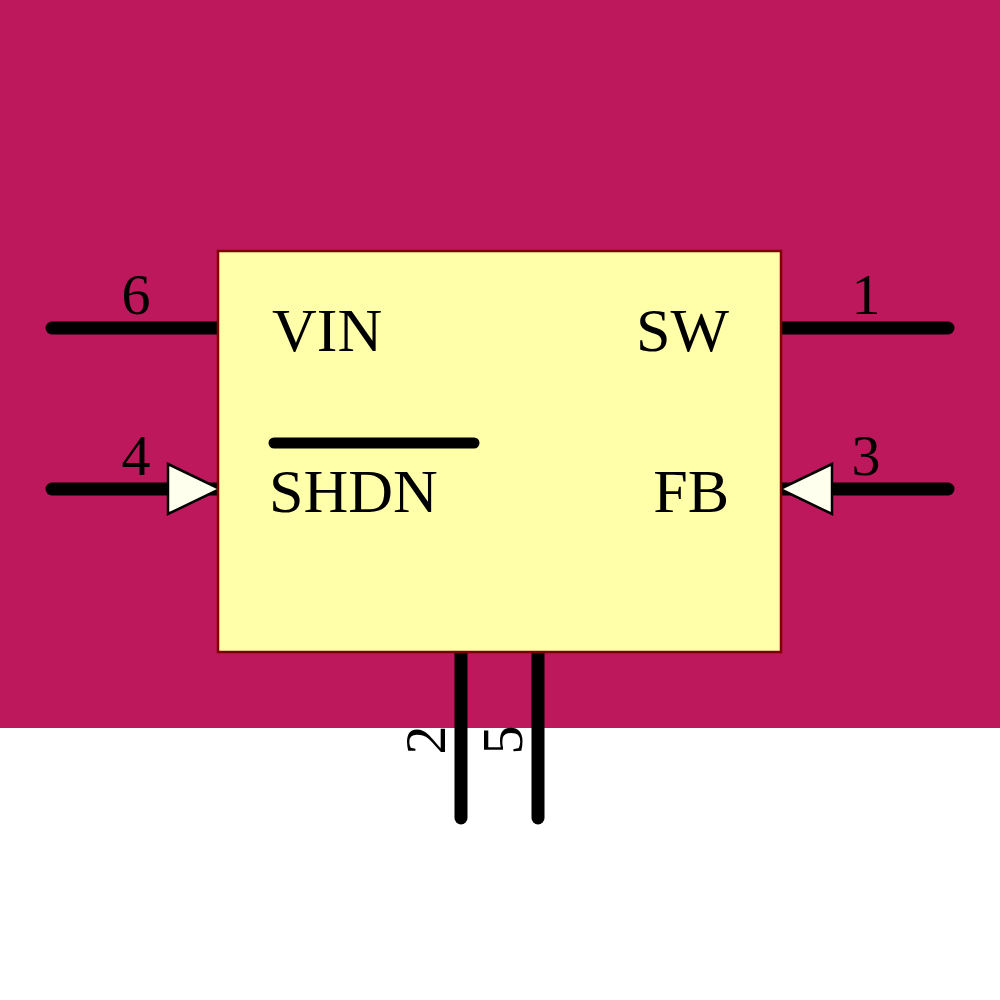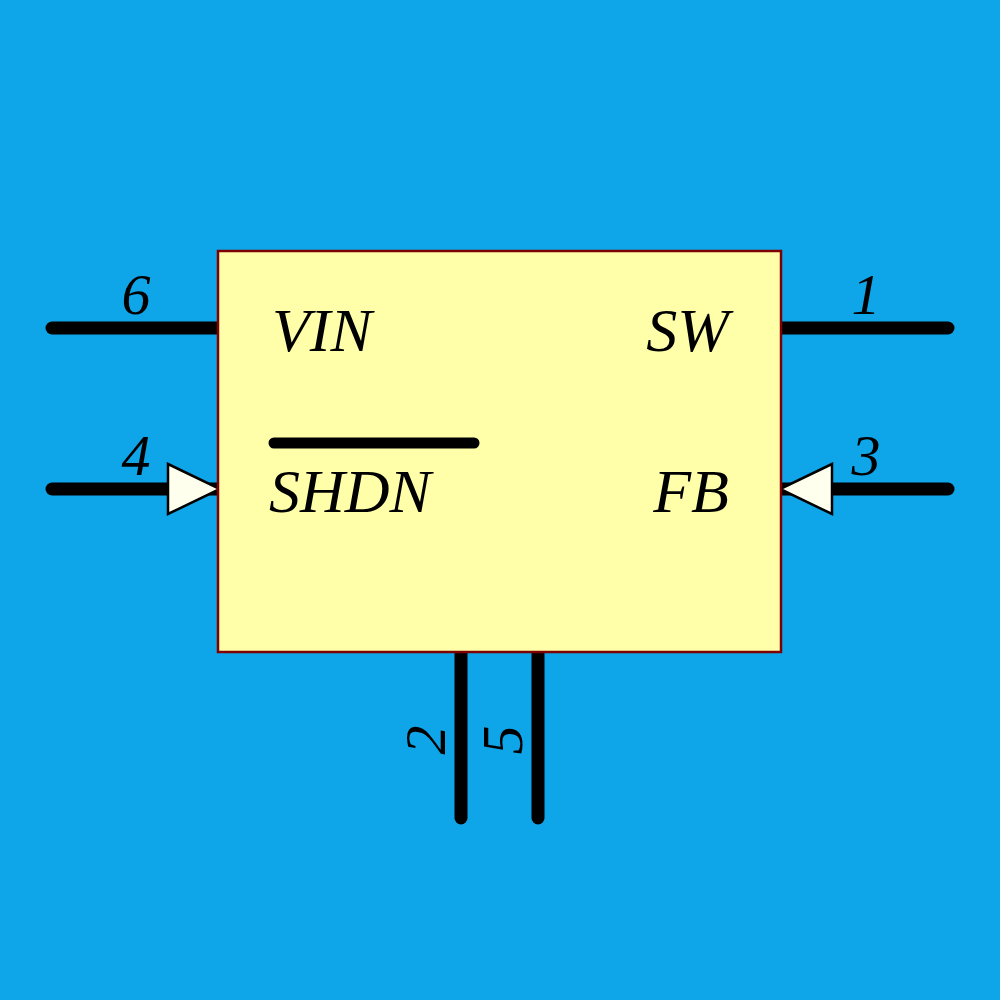--- a/index.html
+++ b/index.html
@@ -9,23 +9,22 @@
   }
   body {
     width: 1000px;
     height: 1000px;
     font-family: "Liberation Serif", serif;
     overflow: hidden;
   }
   #symbol-canvas {
     position: relative;
     width: 1000px;
-    height: 1000px;
-    background: #0ea5e9;
-    font-style: italic;
+    height: 728px;
+    background: #be185d;
   }
   svg.schematic {
     display: block;
     width: 1000px;
     height: 1000px;
   }
   text {
     font-family: "Liberation Serif", serif;
     fill: #000000;
   }

